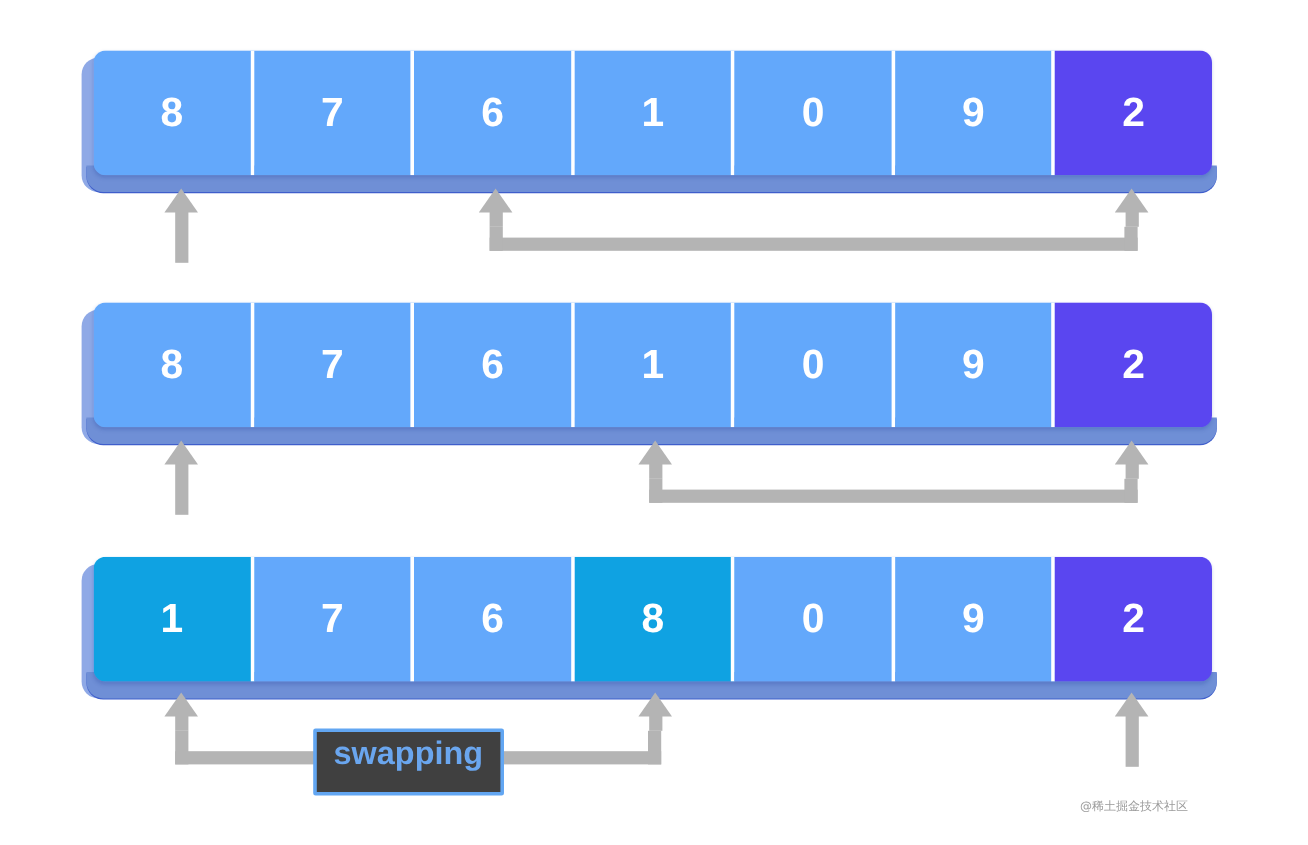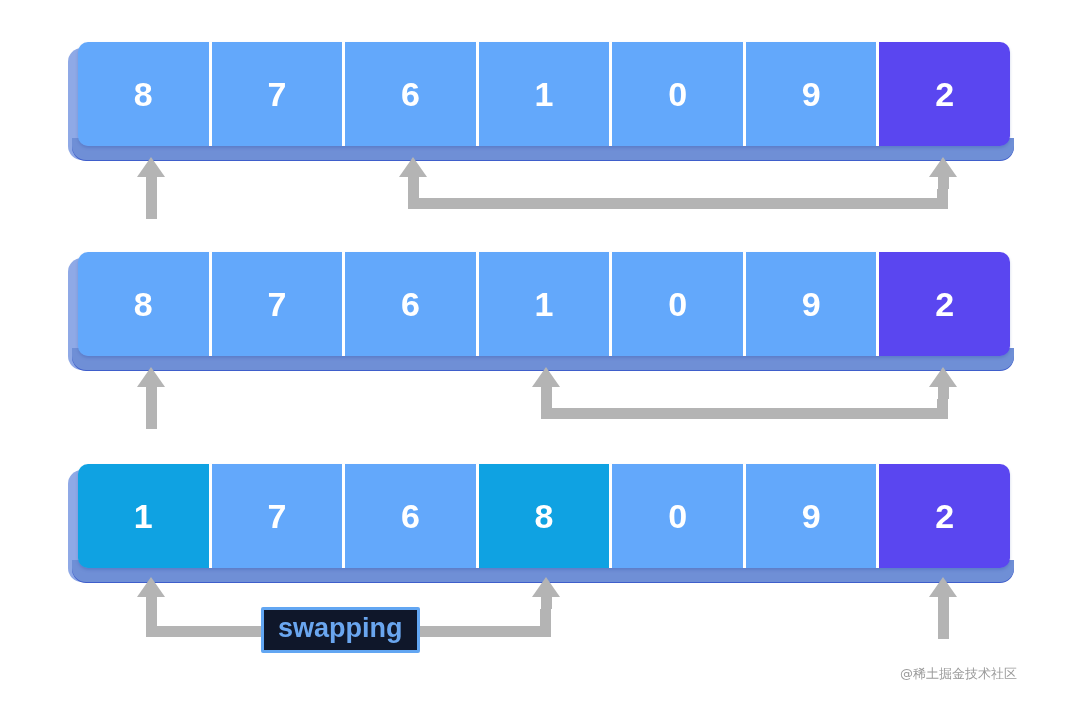--- a/index.html
+++ b/index.html
@@ -86,36 +86,36 @@
   .bracket .leg{
     position:absolute;
     bottom:0;
     width:11px;
     background:#b4b4b4;
   }
 
   
   .label-swap{
     position:absolute;
-    background:#0f172a;
+    background:#404040;
     border:3px solid #62a6f2;
     color:#6aa6ef;
     font-size:27px;
     font-weight:bold;
-    padding:3px 14px 6px 14px;
+    padding:3px 14px 16px 14px;
     border-radius:2px;
     line-height:1.15;
     white-space:nowrap;
   }
 
   
   .watermark{
     position:absolute;
     color:#9b9b9b;
-    font-size:13px;
+    font-size:10px;
     white-space:nowrap;
     font-family:"DejaVu Sans","Liberation Sans",sans-serif;
   }
 </style>
 </head>
 <body>
 
 <div class="stage">
 
   <div class="row" style="left:0;top:0;">

